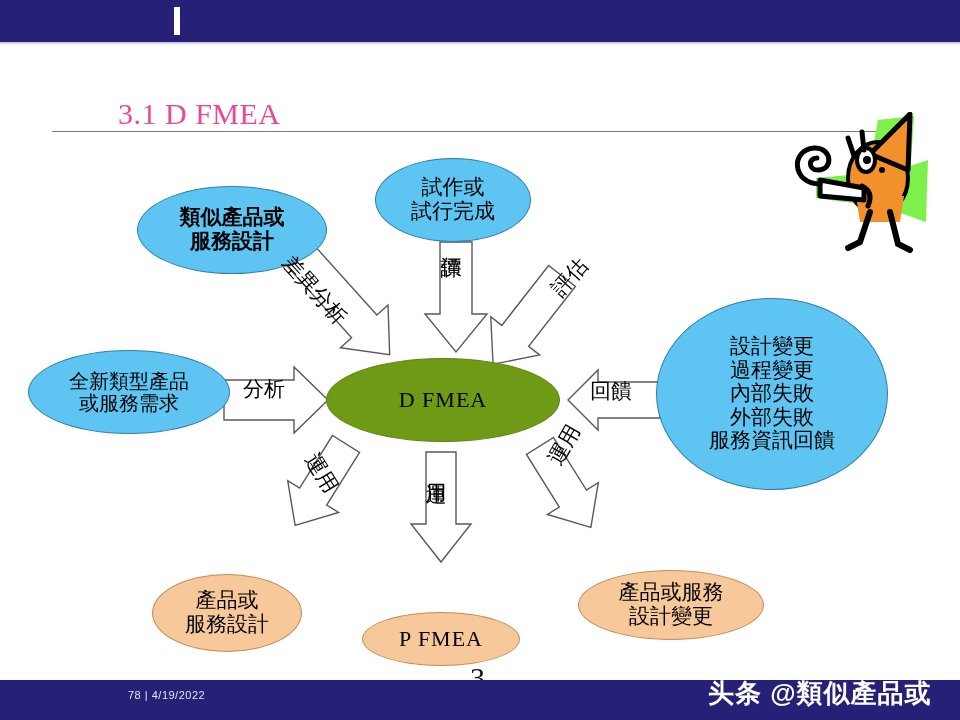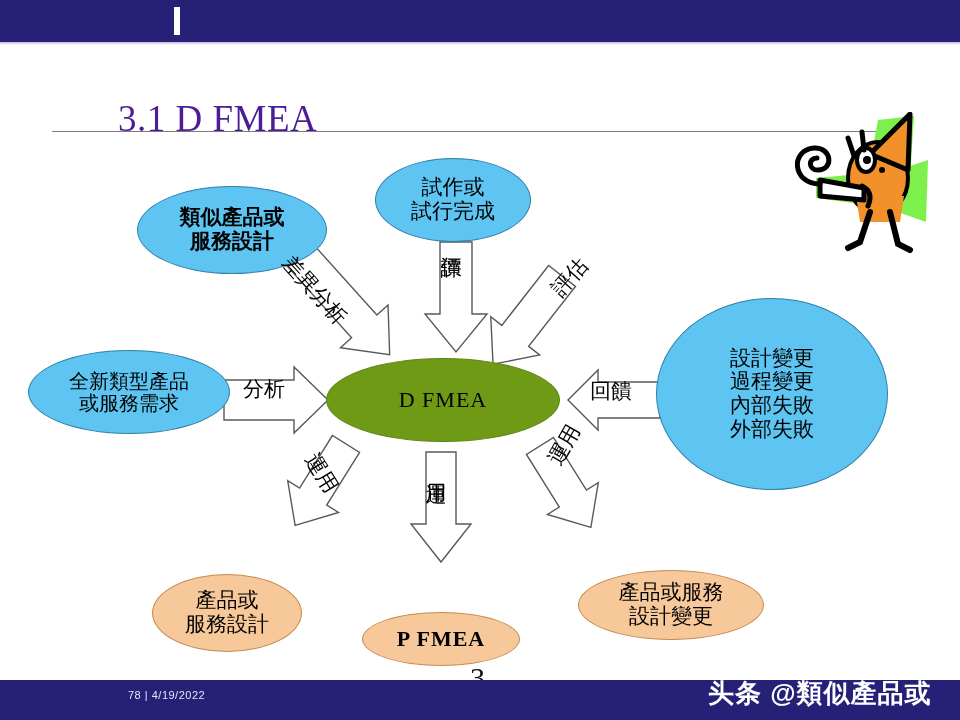--- a/index.html
+++ b/index.html
@@ -35,22 +35,22 @@
     position: absolute;
     left: 0; top: 42px;
     width: 960px; height: 3px;
     background: linear-gradient(to bottom, #bdb9dd, #ffffff);
   }
 
   
   #title {
     position: absolute;
     left: 118px; top: 97px;
-    font-size: 37px;
-    color: #4c1d95;
+    font-size: 30px;
+    color: #ec4899;
     letter-spacing: 0.5px;
     white-space: nowrap;
   }
   #title-rule {
     position: absolute;
     left: 52px; top: 131px;
     width: 848px; height: 1px;
     background: #7a7a7a;
   }
 
@@ -87,21 +87,21 @@
   
   #node-similar   { left: 137px; top: 186px; width: 190px; height: 88px;  font-size: 21px; font-weight: bold; }
   #node-trial     { left: 375px; top: 158px; width: 156px; height: 84px;  font-size: 21px; }
   #node-periodic  { left: 557px; top: 186px; width: 162px; height: 86px;  font-size: 21px; }
   #node-brandnew  { left: 28px;  top: 350px; width: 202px; height: 84px;  font-size: 20px; }
   #node-dfmea     { left: 326px; top: 358px; width: 234px; height: 84px;  font-size: 22px;
                     font-weight: normal; letter-spacing: 1px; }
   #node-changes   { left: 656px; top: 298px; width: 232px; height: 192px; font-size: 21px; }
   #node-prodserv  { left: 152px; top: 534px; width: 150px; height: 78px;  font-size: 21px; }
   #node-pfmea     { left: 362px; top: 572px; width: 158px; height: 54px;  font-size: 22px;
-                    letter-spacing: 1px; font-weight: bold; }
+                    letter-spacing: 1px; }
   #node-prodchg   { left: 578px; top: 530px; width: 186px; height: 70px;  font-size: 21px; }
 
   
   #arrows {
     position: absolute;
     left: 0; top: 0;
     width: 960px; height: 720px;
     pointer-events: none;
   }
   .arrow-shape {
@@ -242,20 +242,21 @@
 
   <div class="ellipse green" id="node-dfmea">
     <span class="ln">D  FMEA</span>
   </div>
 
   <div class="ellipse blue" id="node-changes">
     <span class="ln">設計變更</span>
     <span class="ln">過程變更</span>
     <span class="ln">內部失敗</span>
     <span class="ln">外部失敗</span>
+    <span class="ln">服務資訊回饋</span>
   </div>
 
   <div class="ellipse peach" id="node-prodserv">
     <span class="ln">產品或</span>
     <span class="ln">服務設計</span>
   </div>
 
   <div class="ellipse peach" id="node-pfmea">
     <span class="ln">P  FMEA</span>
   </div>

